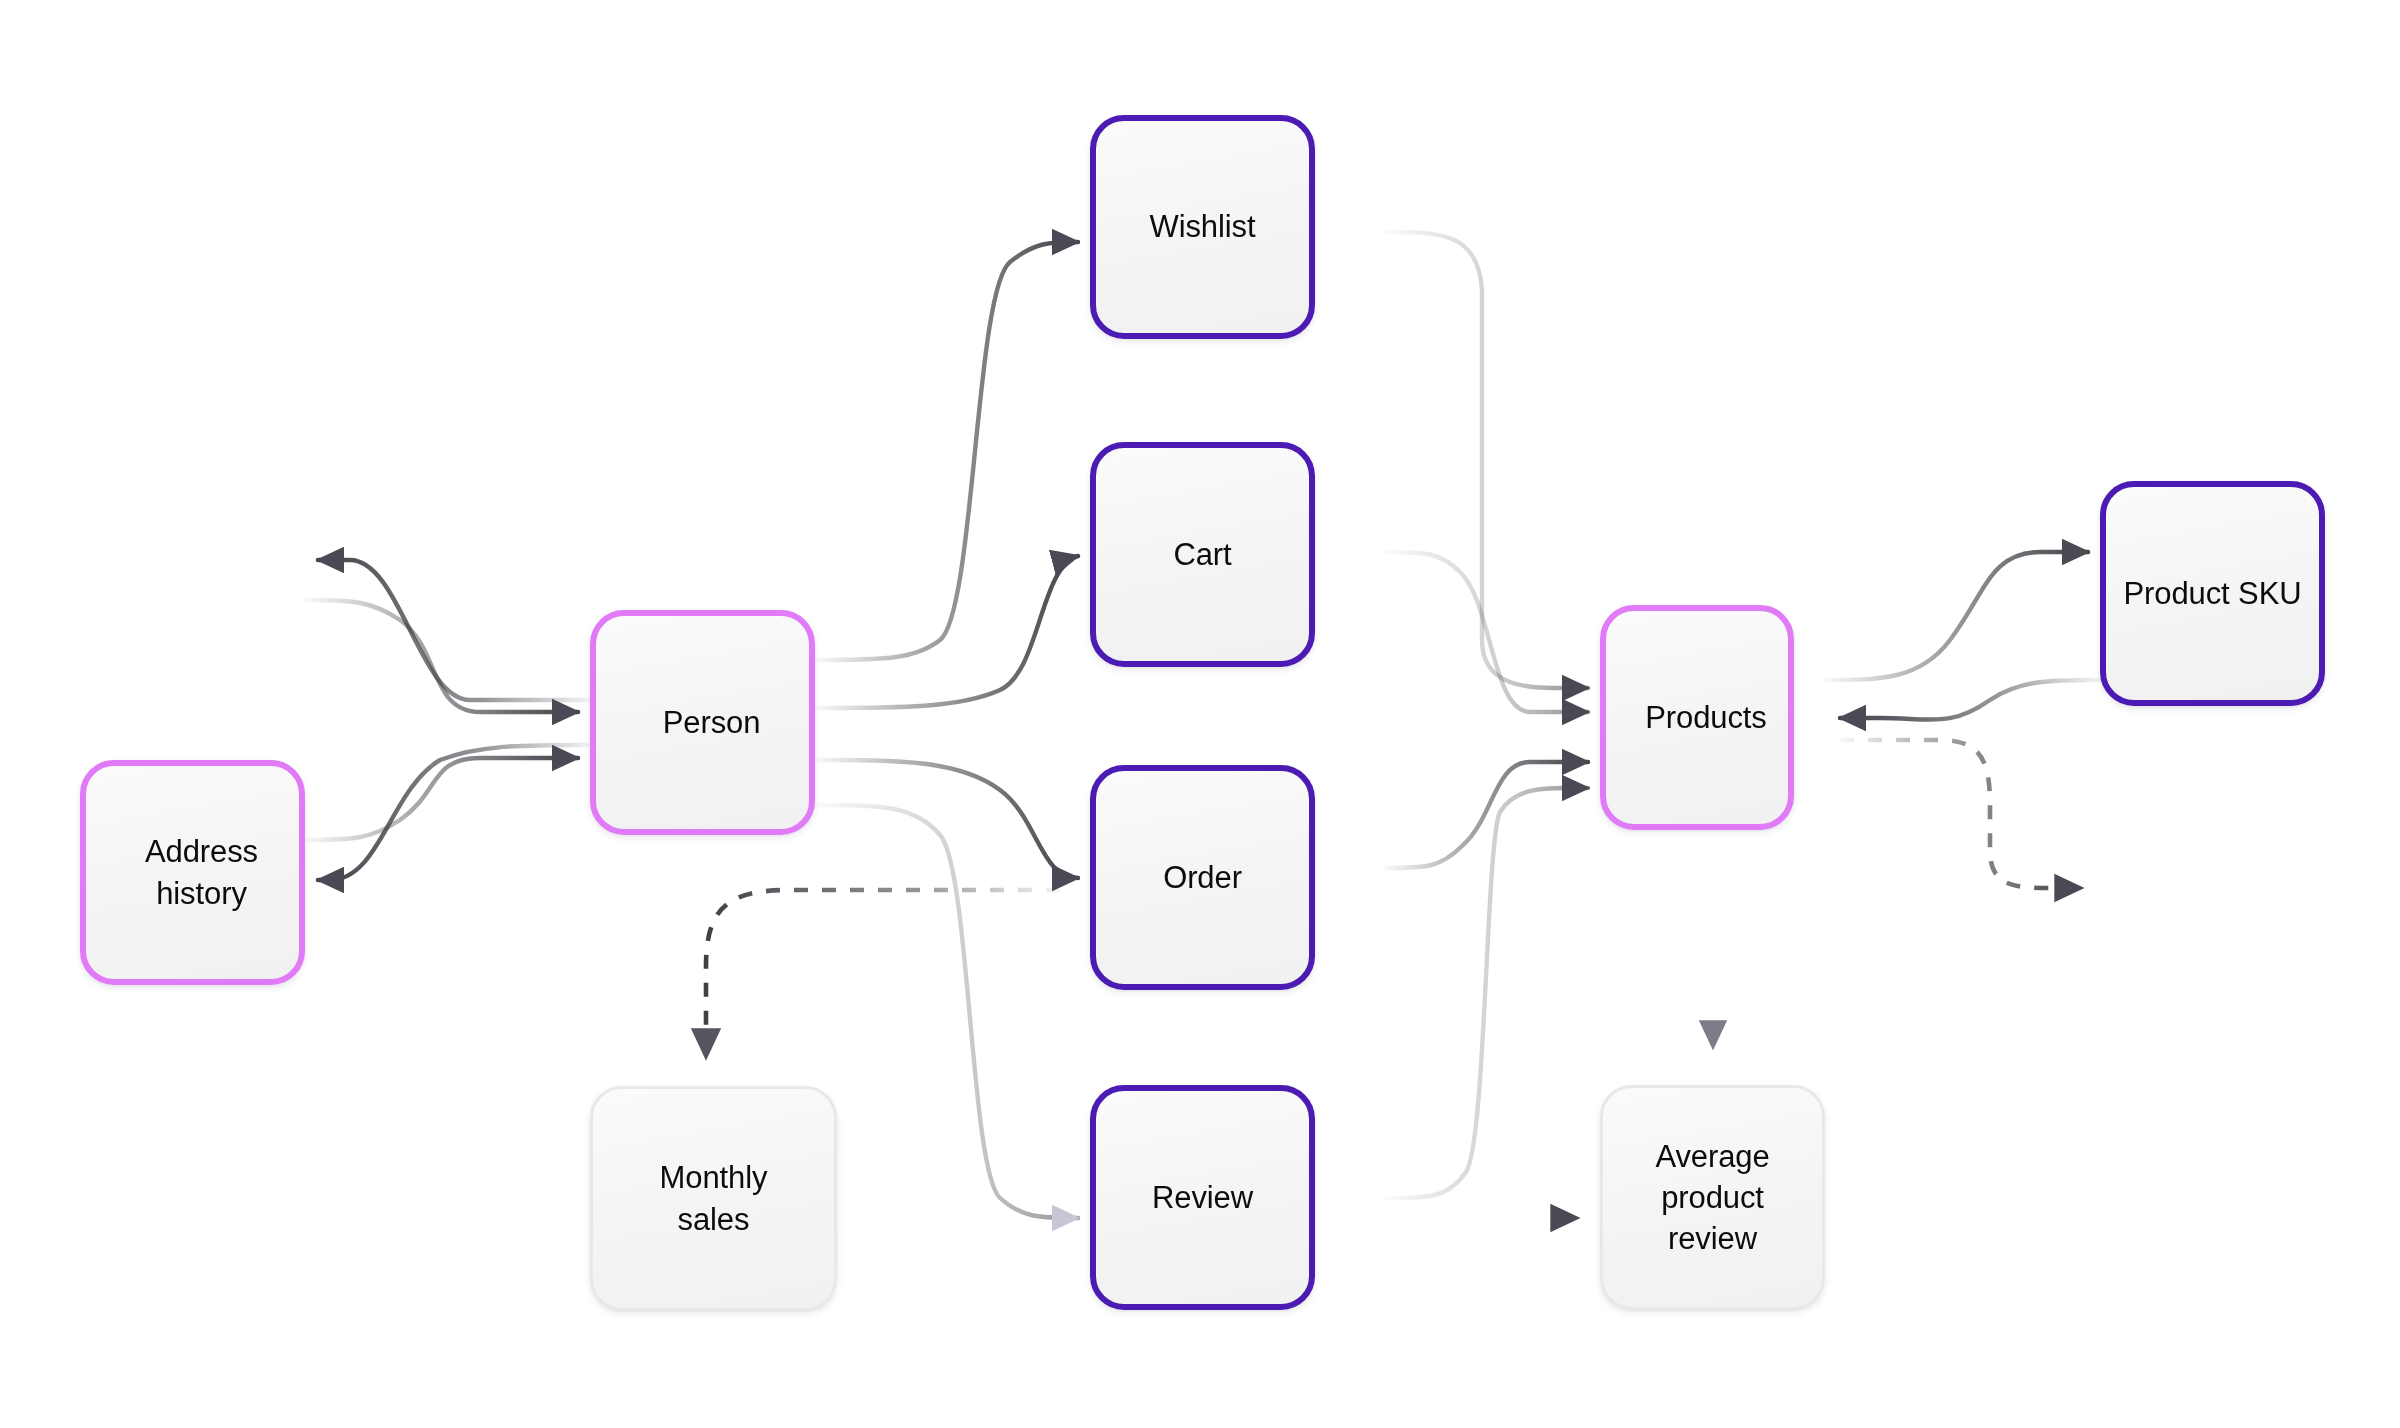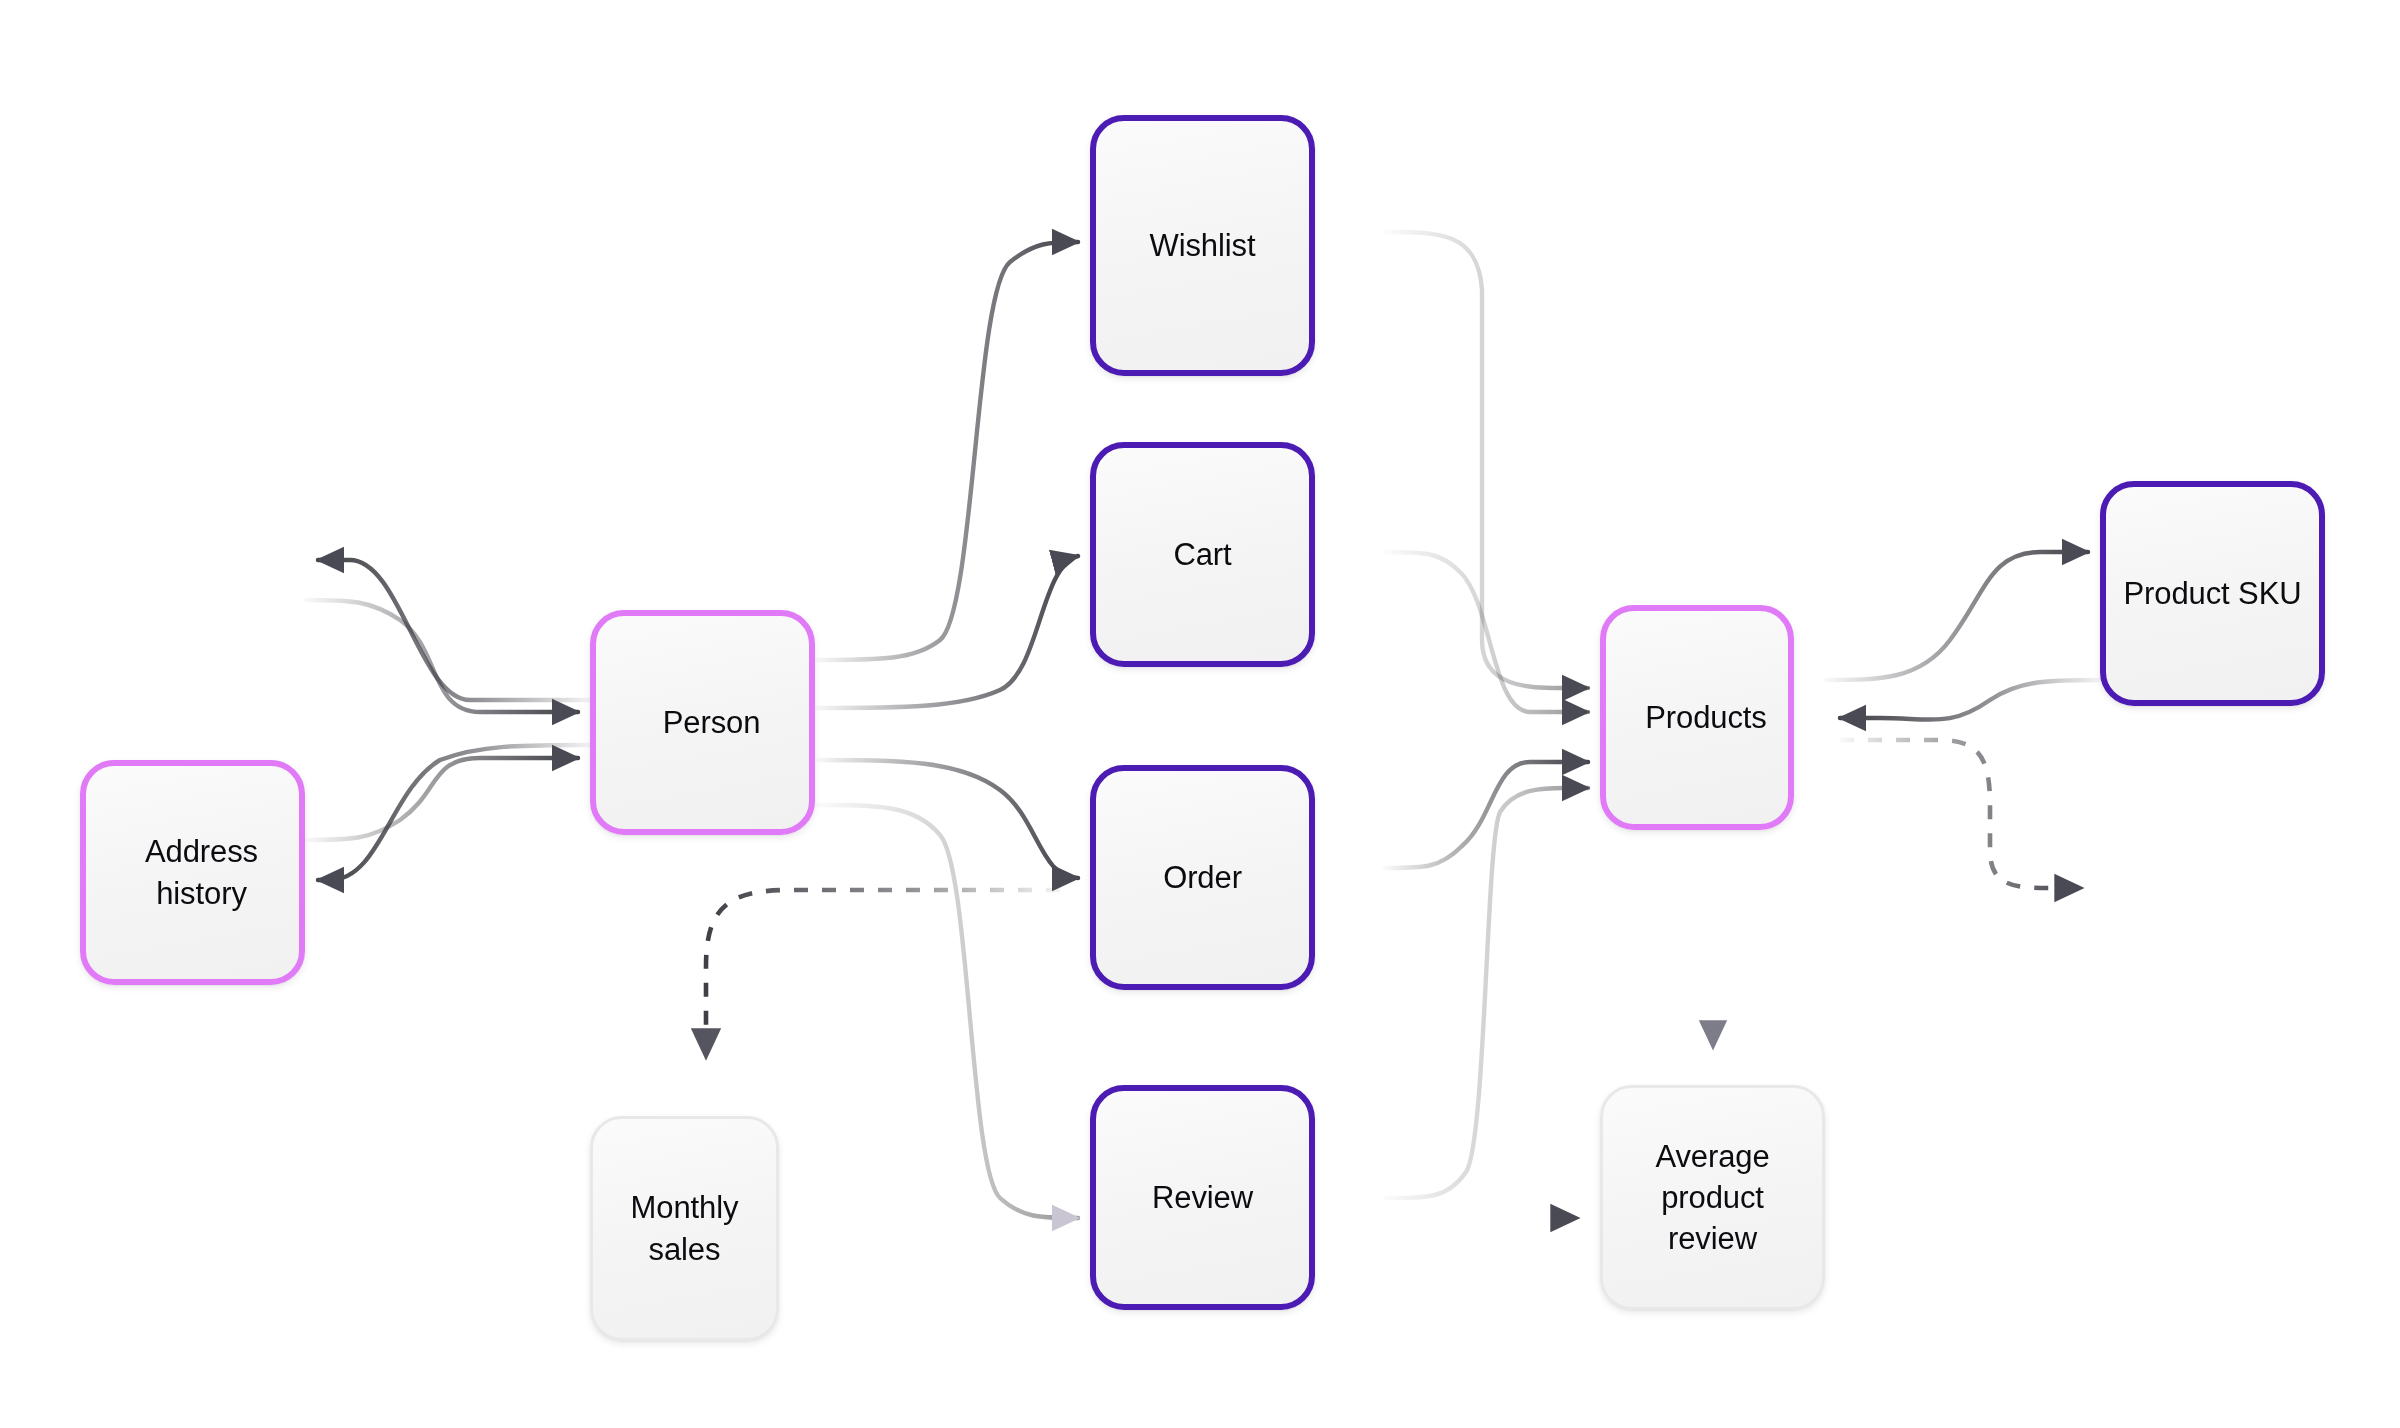--- a/index.html
+++ b/index.html
@@ -146,26 +146,26 @@
 
   <div class="node accent-pink" style="left:80px; top:760px; width:225px; height:225px;">
     <span class="node-label">Address
 history</span>
   </div>
 
   <div class="node accent-pink" style="left:590px; top:610px; width:225px; height:225px;">
     <span class="node-label">Person</span>
   </div>
 
-  <div class="node accent-grey" style="left:590px; top:1116px; width:189px; height:225px;">
+  <div class="node accent-grey" style="left:590px; top:1086px; width:247px; height:225px;">
     <span class="node-label">Monthly
 sales</span>
   </div>
 
-  <div class="node accent-purple" style="left:1090px; top:115px; width:225px; height:261px;">
+  <div class="node accent-purple" style="left:1090px; top:115px; width:225px; height:224px;">
     <span class="node-label">Wishlist</span>
   </div>
 
   <div class="node accent-purple" style="left:1090px; top:442px; width:225px; height:225px;">
     <span class="node-label">Cart</span>
   </div>
 
   <div class="node accent-purple" style="left:1090px; top:765px; width:225px; height:225px;">
     <span class="node-label">Order</span>
   </div>

